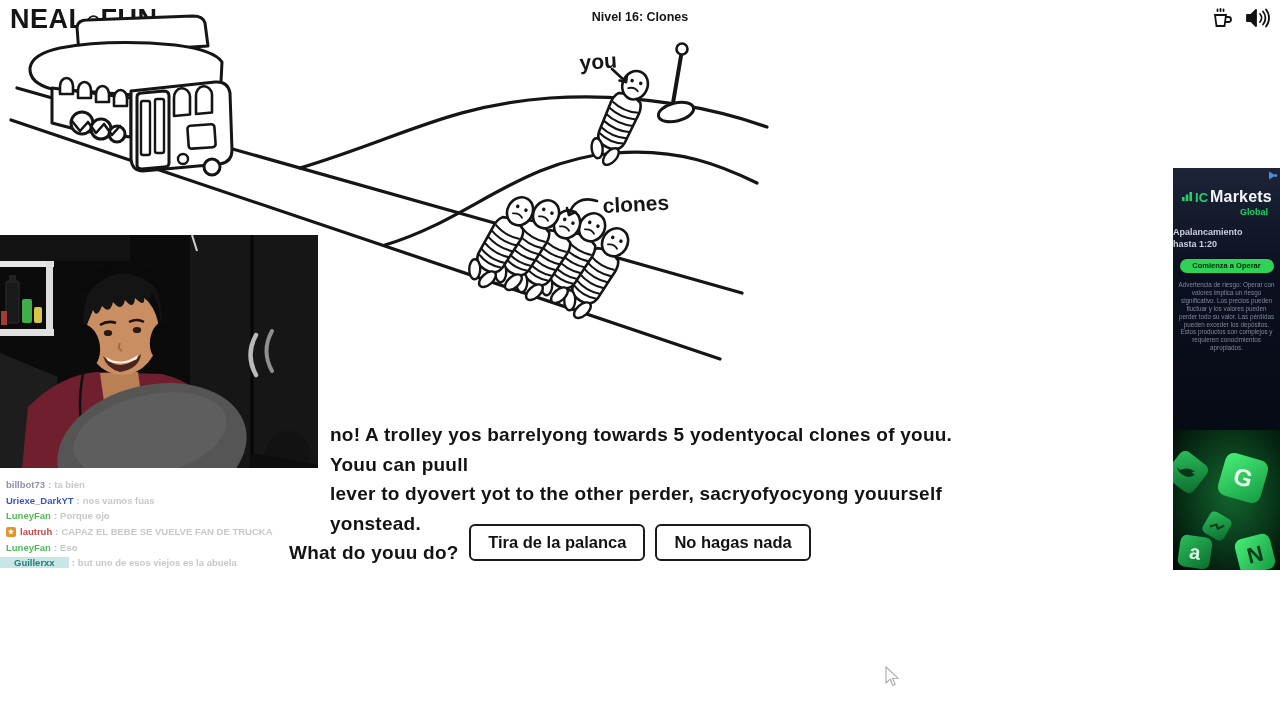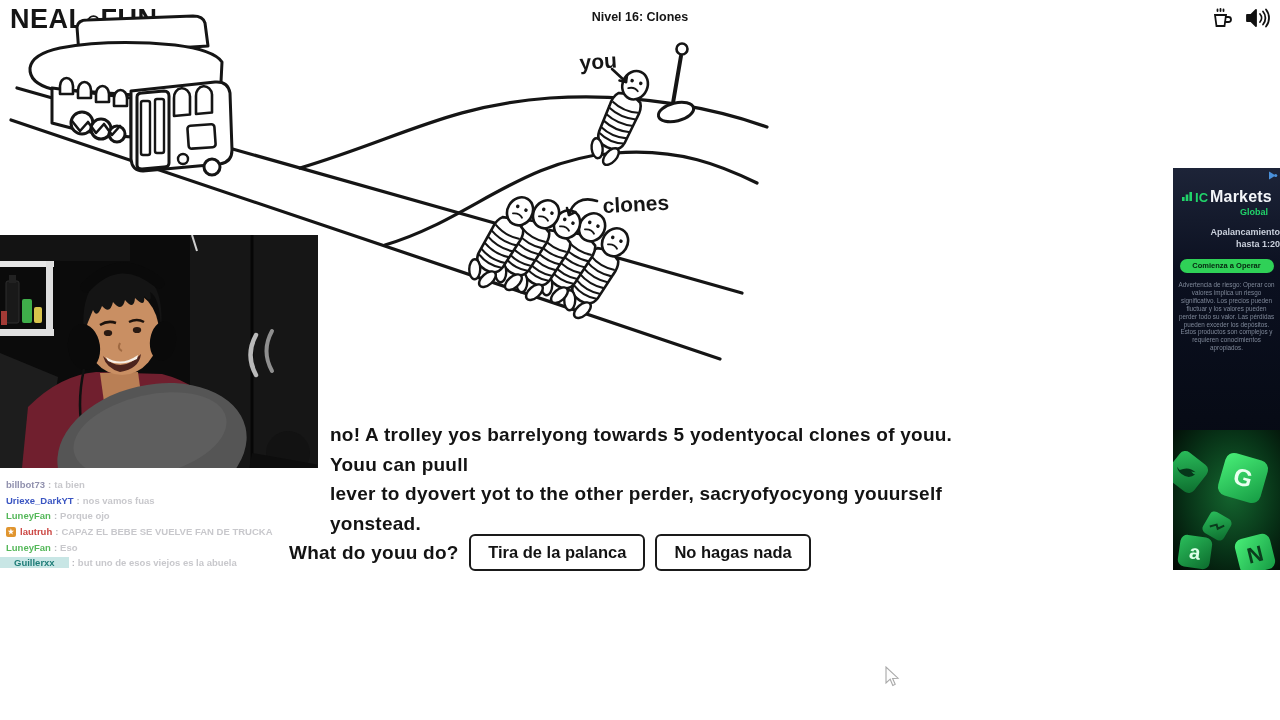--- a/index.html
+++ b/index.html
@@ -27,21 +27,21 @@
   
   .question {
     position:absolute; left:289px; top:420px; width:700px;
     font-size:19px; font-weight:700; line-height:29.5px; letter-spacing:.25px; color:#131313;
   }
   .question .indent { margin-left:41px; }
   .choices { position:absolute; left:0; top:524px; width:100%; display:flex; justify-content:center; gap:10px; }
   .choice-btn {
     font-family:inherit; font-size:16.5px; font-weight:700; color:#131313;
     background:#fff; border:2px solid #1a1a1a; border-radius:6px;
-    padding:7px 17px; cursor:pointer;margin-top:10px;
+    padding:7px 17px; cursor:pointer;
   }
 
   
   .webcam { position:absolute; left:0; top:235px; width:318px; height:233px; background:#0a0a0a; overflow:hidden; }
   .webcam svg { display:block; }
 
   
   .chat { position:absolute; left:6px; top:477px; width:420px; }
   .chat-row { display:flex; align-items:center; height:15.6px; font-size:9.5px; white-space:nowrap; }
   .chat-user { font-weight:800; }
@@ -57,21 +57,21 @@
     position:absolute; left:1173px; top:168px; width:107px; height:402px; overflow:hidden;
     background:linear-gradient(180deg,#1d2438 0%,#0b1020 26%,#070b16 62%,#04070e 100%);
     color:#fff; cursor:pointer;
   }
   .ad-choices { position:absolute; top:2px; right:2px; }
   .ad-logo { margin-top:20px; display:flex; justify-content:center; align-items:baseline; gap:2px; }
   .ad-logo .ic { color:#21d46a; font-weight:800; font-size:13px; }
   .ad-logo .mk { color:#f4f6f9; font-weight:700; font-size:16px; letter-spacing:.2px; }
   .ad-global { text-align:right; padding-right:12px; color:#21d46a; font-size:9px; font-weight:700; margin-top:1px; }
   .ad-headline { margin-top:13px; text-align:center; font-size:16.5px; font-weight:800; line-height:19.5px; color:#fbfcfe; }
-  .ad-leverage { margin-top:10px; text-align:right; font-size:9px; font-weight:600; line-height:11.5px; color:#c9cfdb; }
+  .ad-leverage { margin-top:10px; text-align:left; font-size:9px; font-weight:600; line-height:11.5px; color:#c9cfdb; }
   .ad-cta {
     margin:9px auto 0; width:94px; height:14px; border-radius:8px; background:#2fd157;
     color:#06240f; font-size:7.5px; font-weight:800; line-height:14px; text-align:center;
   }
   .ad-disclaimer { margin:8px 5px 0; text-align:center; font-size:6.3px; line-height:7.9px; color:#7f8899; font-weight:500; }
   .ad-cubes { position:absolute; left:0; bottom:0; }
 
   .cursor { position:absolute; left:884px; top:666px; opacity:.85; pointer-events:none; }
 </style>
 </head>

